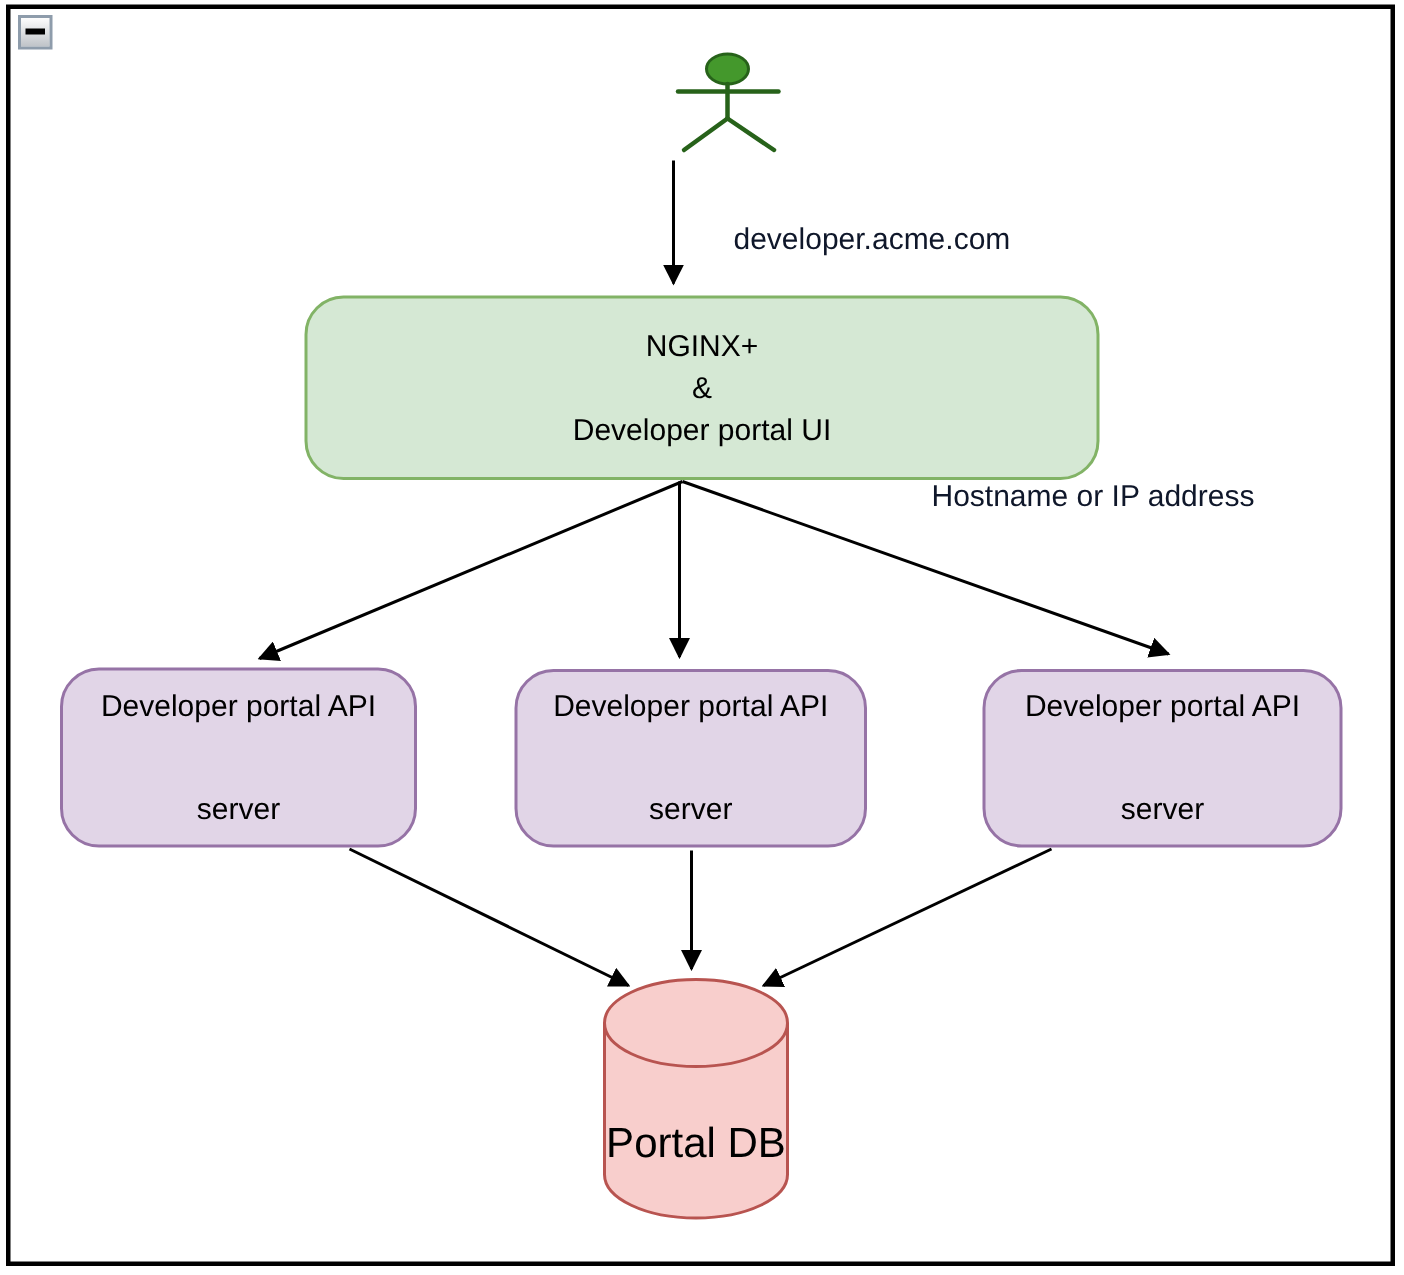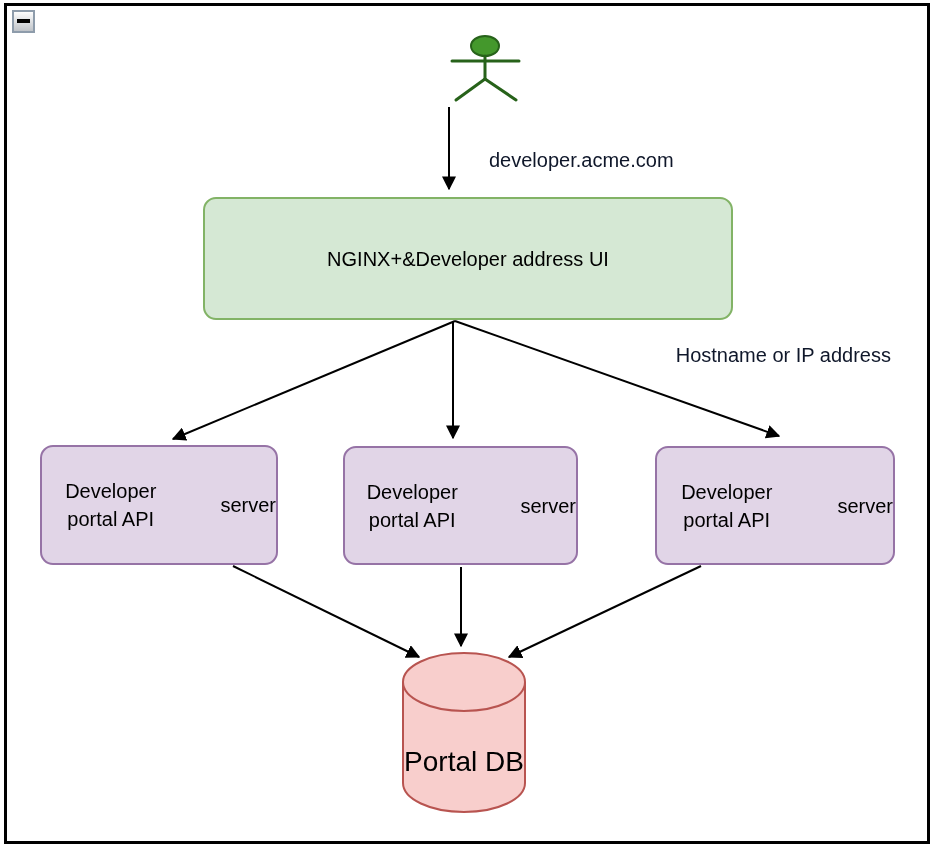--- a/index.html
+++ b/index.html
@@ -48,23 +48,23 @@
   svg.diagram-layer {
     position: absolute;
     left: 0;
     top: 0;
     width: 936px;
     height: 850px;
   }
   .node {
     position: absolute;
     box-sizing: border-box;
-    border-radius: 13px;
+    border-radius: 26px;
     display: flex;
-    flex-direction: row;
+    flex-direction: column;
     align-items: center;
     justify-content: center;
     text-align: center;
     font-size: 20px;
     line-height: 28px;
     color: #000000;
   }
   .node-nginx {
     left: 203px; top: 197px; width: 530px; height: 123px;
     background: #d5e8d4;
@@ -78,21 +78,21 @@
   .node-api-1 { left: 40px;  top: 445px; width: 238px; height: 120px; }
   .node-api-2 { left: 343px; top: 446px; width: 235px; height: 119px; }
   .node-api-3 { left: 655px; top: 446px; width: 240px; height: 119px; }
   .edge-label {
     position: absolute;
     font-size: 20px;
     color: #0f172a;
     white-space: nowrap;
   }
   .label-domain { left: 489px; top: 149px; }
-  .label-hostname { left: 621px; top: 344px; width: 270px; text-align: right; }
+  .label-hostname { left: 621px; top: 320px; width: 270px; text-align: left; }
   .label-db {
     position: absolute;
     left: 403px; top: 746px; width: 122px;
     text-align: center;
     font-size: 28px;
     color: #000000;
   }
 </style>
 </head>
 <body>
@@ -134,21 +134,21 @@
 
     <g>
       <path d="M403,682 A61,29 0 0 1 525,682 L525,783 A61,29 0 0 1 403,783 Z" fill="#f8cecc" stroke="#b85450" stroke-width="2"></path>
       <path d="M403,682 A61,29 0 0 0 525,682" fill="none" stroke="#b85450" stroke-width="2"></path>
     </g>
   </svg>
 
   <div class="node node-nginx">
     <span>NGINX+</span>
     <span>&amp;</span>
-    <span>Developer address UI</span>
+    <span>Developer portal UI</span>
   </div>
 
   <div class="node node-api node-api-1">
     <span>Developer portal API</span>
     <span>server</span>
   </div>
   <div class="node node-api node-api-2">
     <span>Developer portal API</span>
     <span>server</span>
   </div>

